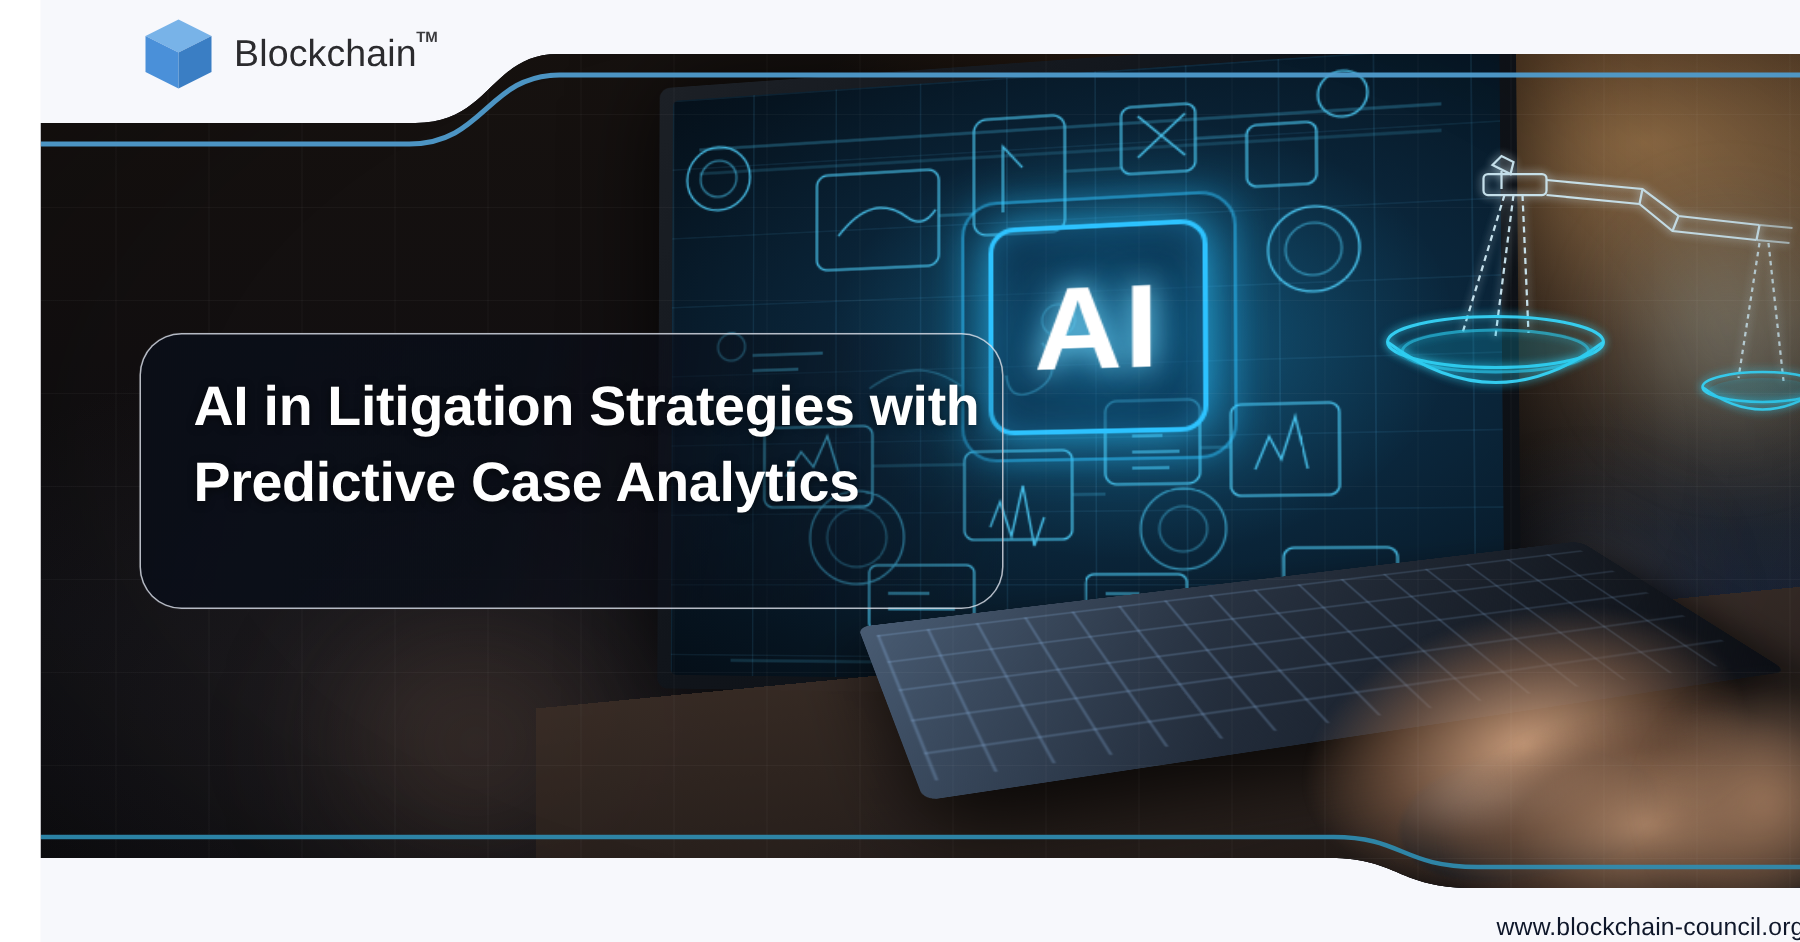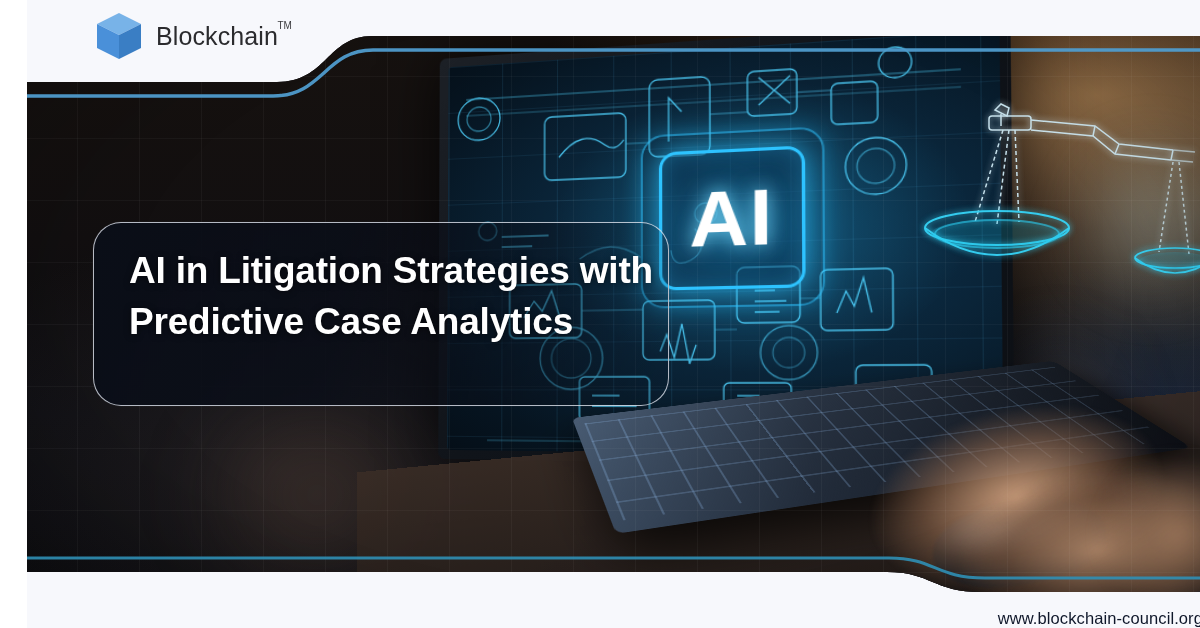--- a/index.html
+++ b/index.html
@@ -200,21 +200,21 @@
   }
   .logo-cube{ width:48px; height:50px; }
   .logo-words{ display:flex; flex-direction:column; position:relative; }
   .logo-line{
     font-family:"Liberation Sans", sans-serif;
     font-size:25px; line-height:26px; font-weight:400;
     color:#2b2b2e; letter-spacing:.1px;
   }
   .logo-tm{
     position:absolute; right:-14px; top:-3px;
-    font-size:10px; color:#3a3a3d; font-weight:400;
+    font-size:10px; color:#3a3a3d; font-weight:700;
   }
 
   
   .title-card{
     position:absolute; left:66px; top:222px; width:576px; height:184px;
     border-radius:28px;
     border:1.6px solid rgba(225,230,240,.80);
     background:linear-gradient(100deg, rgba(10,14,24,.93) 0%, rgba(10,14,24,.86) 42%, rgba(10,14,24,.40) 74%, rgba(10,14,24,.07) 100%);
     box-shadow:0 0 0 .5px rgba(255,255,255,.05);
   }

